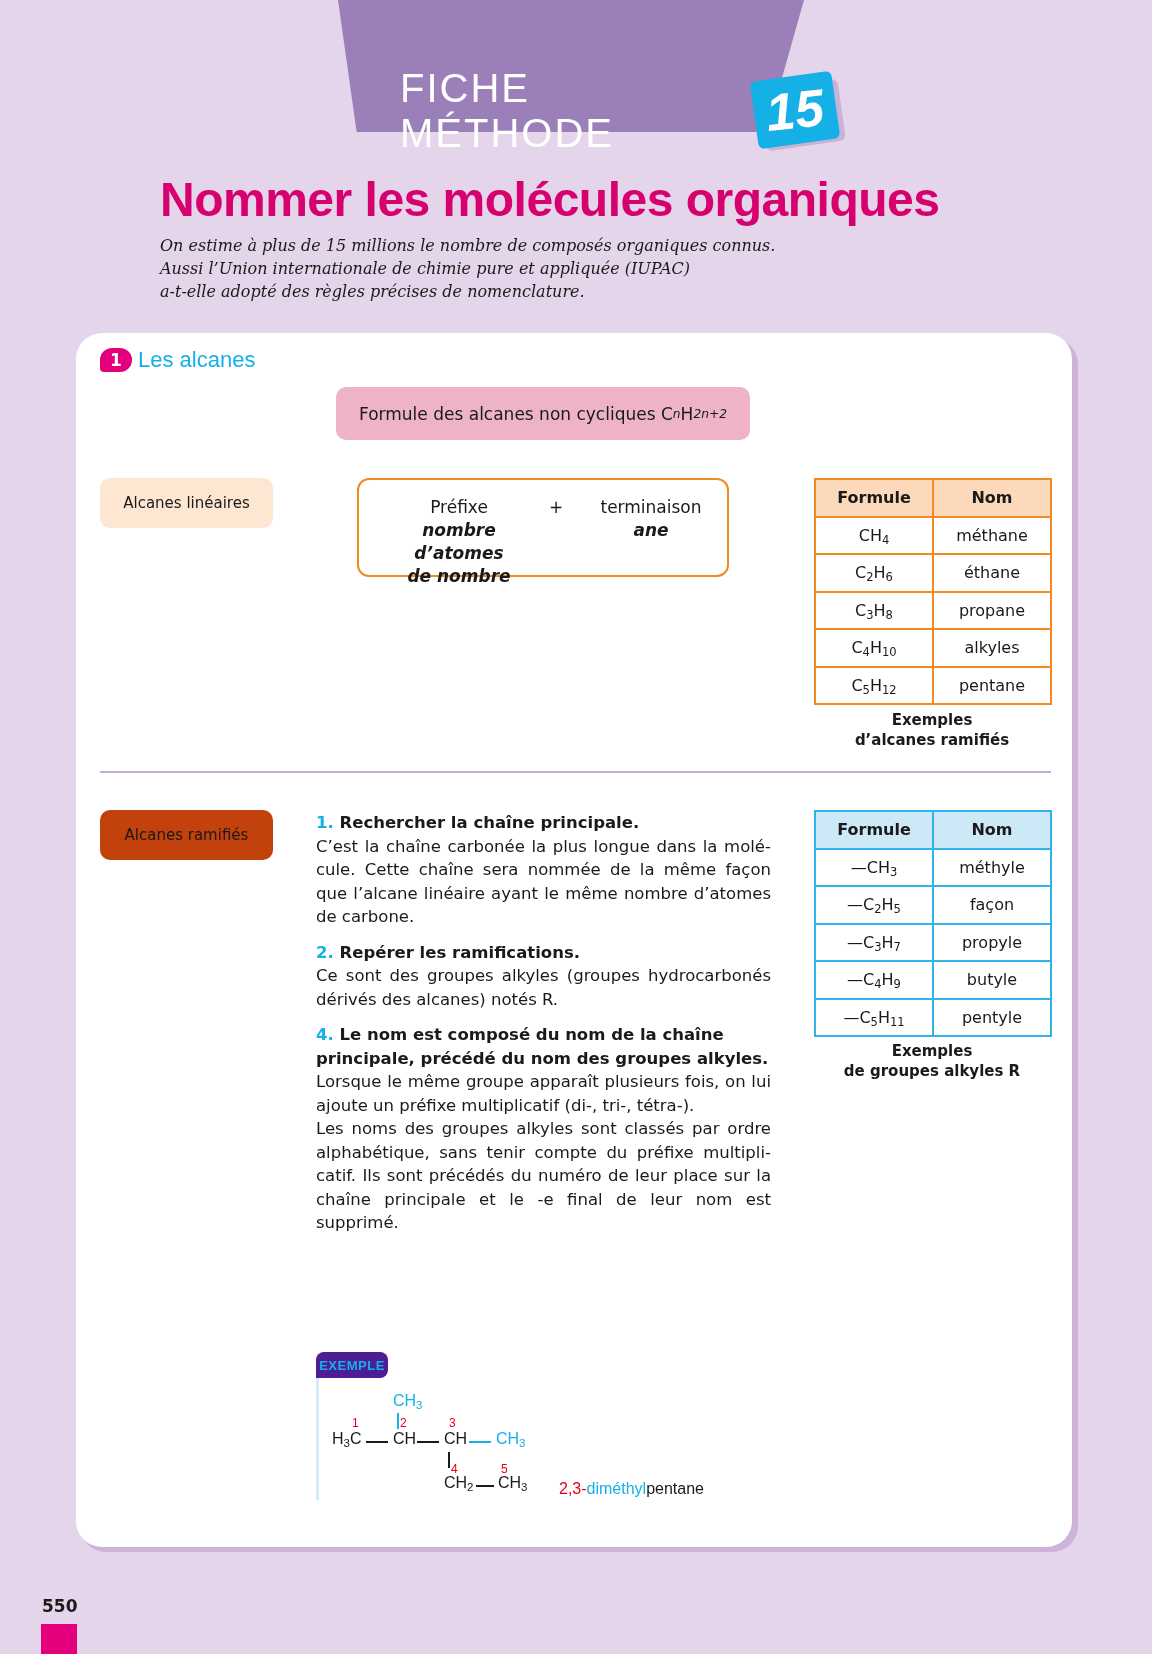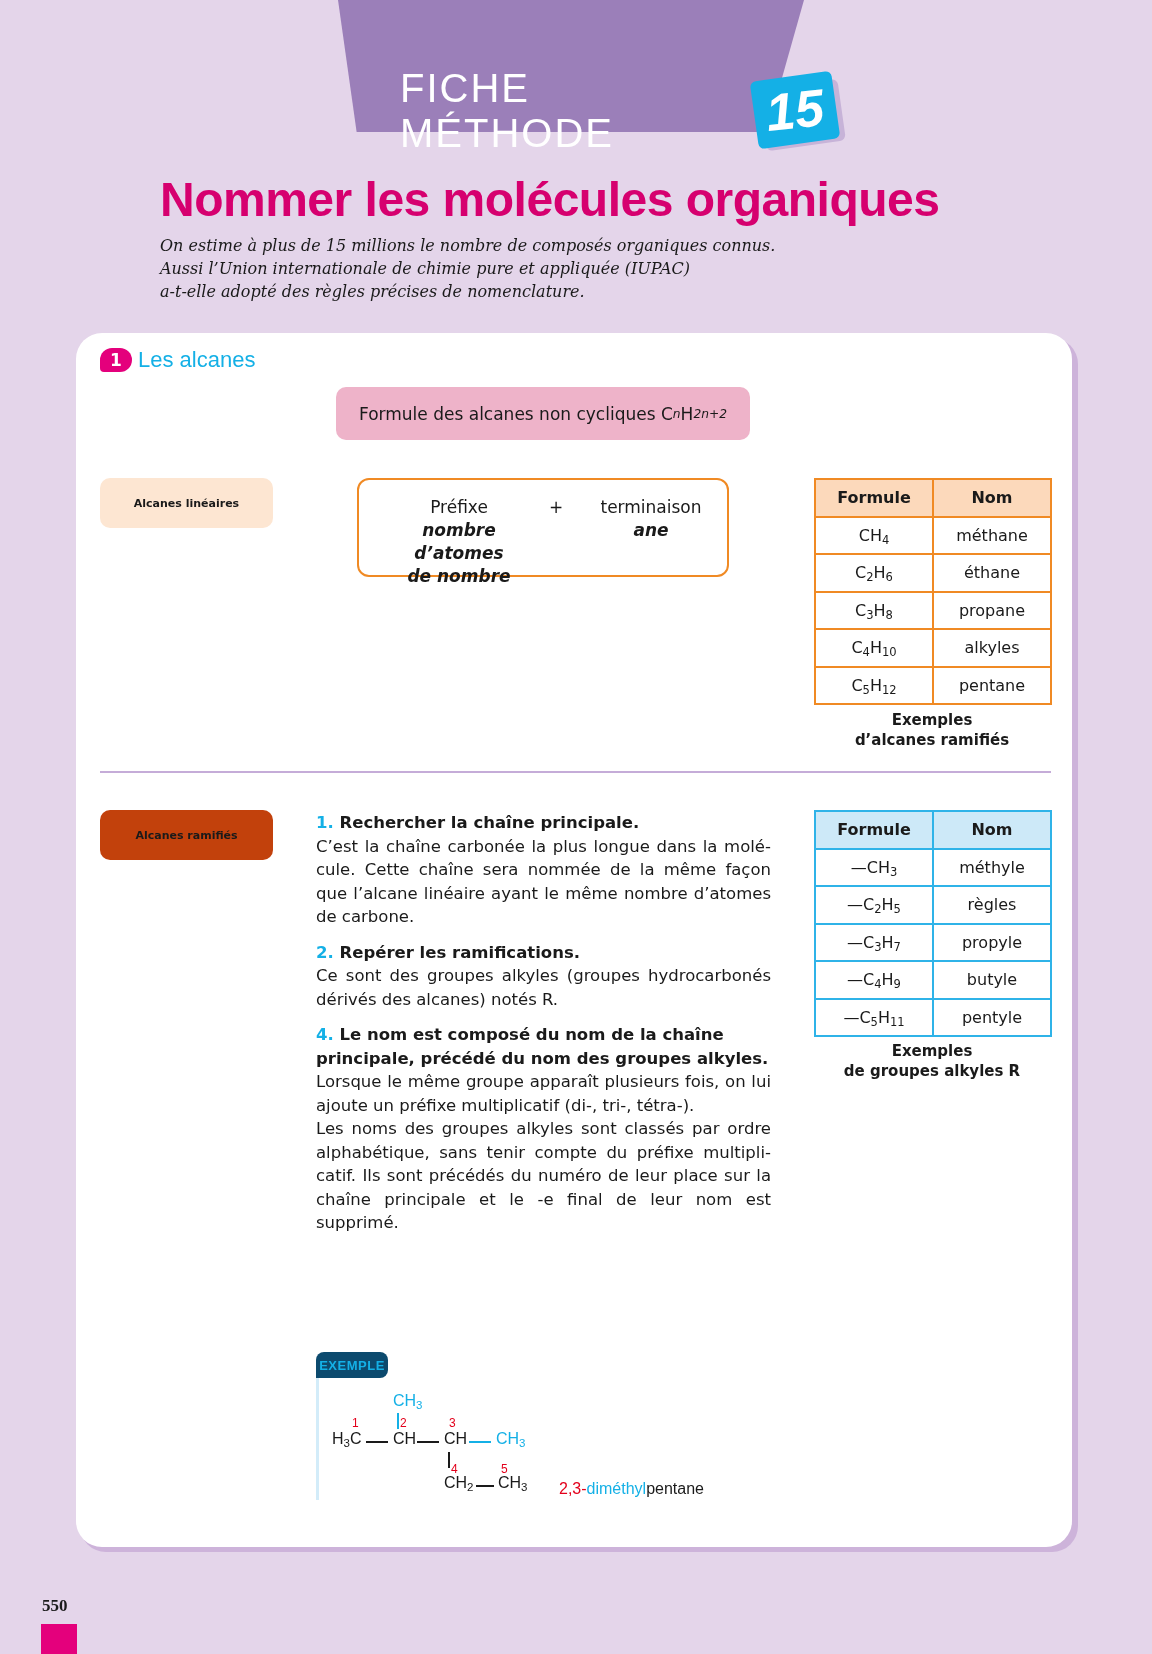--- a/index.html
+++ b/index.html
@@ -63,21 +63,21 @@
   .formula-box {
     position: absolute; left: 336px; top: 387px; width: 414px; height: 53px;
     background: #eeb3c9; border-radius: 10px;
     display: flex; align-items: center; justify-content: center;
     font-size: 17px; color: #1a1a1a;
   }
   sub { font-size: 0.72em; vertical-align: -0.3em; line-height: 0; }
   .tag {
     position: absolute; left: 100px; width: 173px; height: 50px; border-radius: 10px;
     display: flex; align-items: center; justify-content: center;
-    font-weight: bold; font-size: 11px; color: #1a1a1a;
+    font-weight: normal; font-size: 15px; color: #1a1a1a;
   }
   .tag-lin { top: 478px; background: #fde6d2; }
   .tag-ram { top: 810px; background: #c2410c; }
   .rule-box {
     position: absolute; left: 357px; top: 478px; width: 372px; height: 99px;
     border: 2px solid #f08a24; border-radius: 12px;
     font-size: 17px;
   }
   .rule-col { position: absolute; top: 16px; text-align: center; line-height: 23px; }
   .rule-col .b { font-weight: bold; font-style: italic; }
@@ -103,35 +103,35 @@
   .steps {
     position: absolute; left: 316px; top: 811px; width: 455px;
     font-size: 16.5px; line-height: 23.5px; text-align: justify;
   }
   .step { margin-bottom: 12px; }
   .step-title { font-weight: bold; text-align: left; }
   .step-num { color: #14b0e6; font-weight: bold; }
   .example-wrap { position: absolute; left: 316px; top: 1352px; width: 420px; height: 148px; }
   .ex-tag {
     position: absolute; left: 0; top: 0; width: 72px; height: 26px;
-    background: #0c4a6e; border-radius: 8px 8px 8px 0;
+    background: #4c1d95; border-radius: 8px 8px 8px 0;
     color: #14b0e6; font-weight: bold; font-size: 13px; letter-spacing: 0.5px;
     display: flex; align-items: center; justify-content: center;
     font-family: "Liberation Sans", sans-serif;
   }
   .ex-line { position: absolute; left: 0; top: 26px; width: 3px; height: 122px; background: #d3ecf9; }
   .mol { position: absolute; font-size: 16px; color: #1a1a1a; font-family: "Liberation Sans", sans-serif; }
   .blue-t { color: #14b0e6; }
   .red-t { color: #e3001b; }
   .num { font-size: 12px; color: #e3001b; position: absolute; font-family: "Liberation Sans", sans-serif; }
   .bond { position: absolute; height: 1.5px; background: #1a1a1a; }
   .bond.b { background: #14b0e6; }
   .vbond { position: absolute; width: 1.5px; background: #1a1a1a; }
   .vbond.b { background: #14b0e6; }
-  .page-num { position: absolute; left: 42px; top: 1596px; font-weight: bold; font-size: 17px; font-family: Liberation Serif, serif; }
+  .page-num { position: absolute; left: 42px; top: 1596px; font-weight: bold; font-size: 17px; }
   .page-mark { position: absolute; left: 41px; top: 1624px; width: 36px; height: 30px; background: #e4007c; }
 </style>
 </head>
 <body>
 
 <div class="banner"></div>
 <div class="banner-title">FICHE MÉTHODE</div>
 <div class="badge-shadow"></div>
 <div class="badge">
     <span>15</span>
@@ -232,21 +232,21 @@
       <tr>
     <th>Formule</th>
     <th>Nom</th>
   </tr>
   <tr>
     <td><span>—</span><span>C</span><sub></sub><span>H</span><sub>3</sub></td>
     <td>méthyle</td>
   </tr>
   <tr>
     <td><span>—</span><span>C</span><sub>2</sub><span>H</span><sub>5</sub></td>
-    <td>règles</td>
+    <td>façon</td>
   </tr>
   <tr>
     <td><span>—</span><span>C</span><sub>3</sub><span>H</span><sub>7</sub></td>
     <td>propyle</td>
   </tr>
   <tr>
     <td><span>—</span><span>C</span><sub>4</sub><span>H</span><sub>9</sub></td>
     <td>butyle</td>
   </tr>
   <tr>

